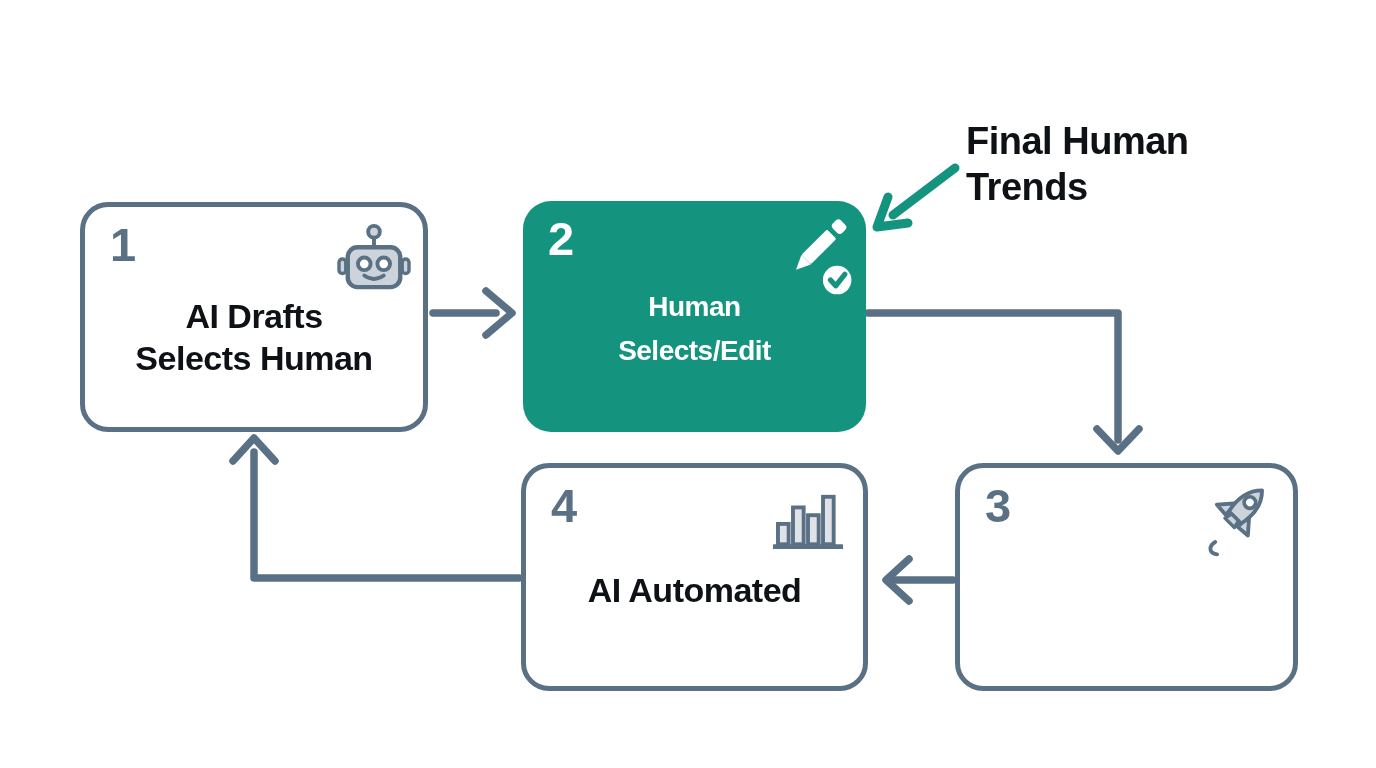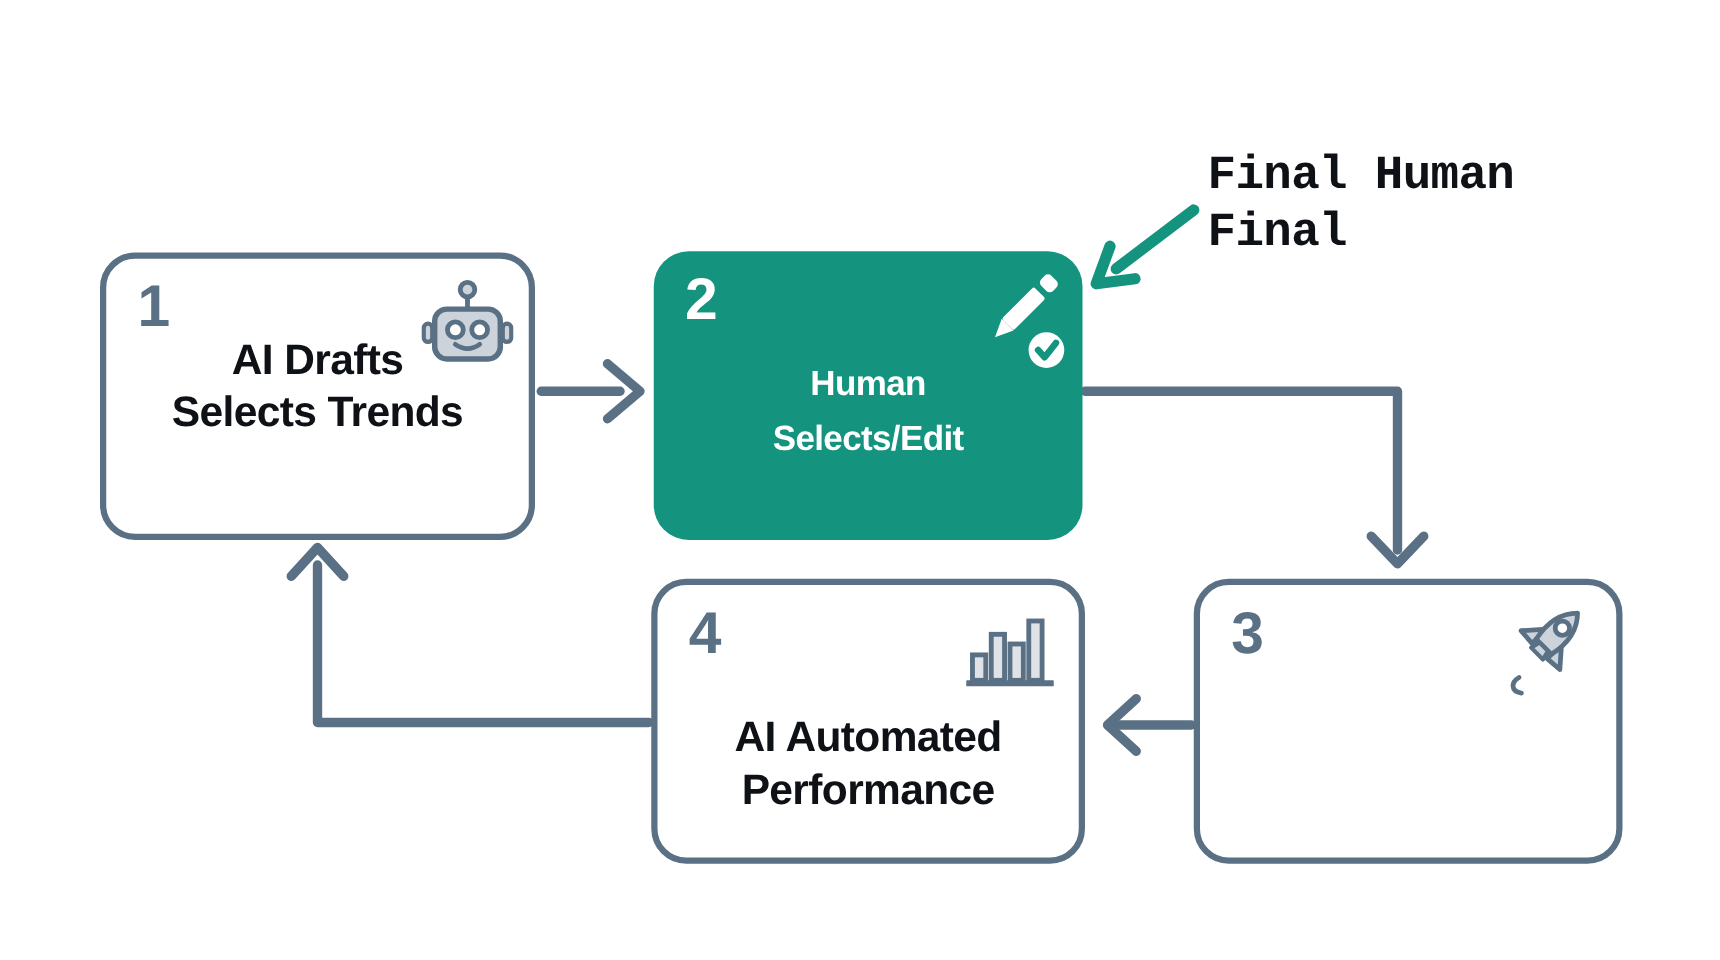--- a/index.html
+++ b/index.html
@@ -76,21 +76,20 @@
   }
   .annotation {
     position: absolute;
     left: 966px;
     top: 118px;
     font-size: 38px;
     font-weight: bold;
     line-height: 46px;
     color: var(--text);
     letter-spacing: -0.5px;
-    font-family: Liberation Mono, monospace;
   }
 </style>
 </head>
 <body>
 
 <div class="canvas">
 
   <svg class="arrows" viewBox="0 0 1376 768">
 
     <g>
@@ -126,23 +125,23 @@
         <line x1="38" y1="14" x2="38" y2="26" stroke="var(--slate)" stroke-width="4"></line>
         <circle cx="38" cy="9" r="6" fill="var(--icon_fill)" stroke="var(--slate)" stroke-width="4"></circle>
         <rect x="2" y="37" width="7" height="15" rx="3.5" fill="var(--icon_fill)" stroke="var(--slate)" stroke-width="3.5"></rect>
         <rect x="67" y="37" width="7" height="15" rx="3.5" fill="var(--icon_fill)" stroke="var(--slate)" stroke-width="3.5"></rect>
         <rect x="11" y="25" width="54" height="41" rx="10" fill="var(--icon_fill)" stroke="var(--slate)" stroke-width="4.5"></rect>
         <circle cx="28" cy="42" r="6.5" fill="#ffffff" stroke="var(--slate)" stroke-width="4"></circle>
         <circle cx="48" cy="42" r="6.5" fill="#ffffff" stroke="var(--slate)" stroke-width="4"></circle>
         <path d="M28 54 Q38 61 48 54" fill="none" stroke="var(--slate)" stroke-width="4" stroke-linecap="round"></path>
       </svg>
     </span>
-    <div class="label" style="top:60px;">
+    <div class="label" style="top:88px;">
       <div>AI Drafts</div>
-      <div>Selects Trends</div>
+      <div>Selects Human</div>
     </div>
   </div>
 
   <div class="box teal" style="left:523px; top:201px; width:343px; height:231px;">
     <span class="num">2</span>
     <span class="icon" style="right:6px; top:18px;">
       <svg width="80" height="84" viewBox="0 0 84 88">
         <g transform="rotate(45 38 32)">
           <rect x="31" y="-8" width="14" height="12" rx="4" fill="#ffffff"></rect>
           <rect x="31" y="9" width="14" height="38" rx="2" fill="#ffffff"></rect>
@@ -182,22 +181,21 @@
           <rect x="5" y="35" width="11" height="21"></rect>
           <rect x="20.5" y="18" width="11" height="38"></rect>
           <rect x="36" y="26" width="11" height="30"></rect>
           <rect x="51.5" y="7" width="11" height="49"></rect>
         </g>
         <line x1="1" y1="58.5" x2="71" y2="58.5" stroke="var(--slate)" stroke-width="5" stroke-linecap="round"></line>
       </svg>
     </span>
     <div class="label" style="top:101px;">
       <div>AI Automated</div>
-      <div>Performance</div>
     </div>
   </div>
 
   <div class="annotation">
     <div>Final Human</div>
-    <div>Final</div>
+    <div>Trends</div>
   </div>
 
 </div>
 
 </body></html>

